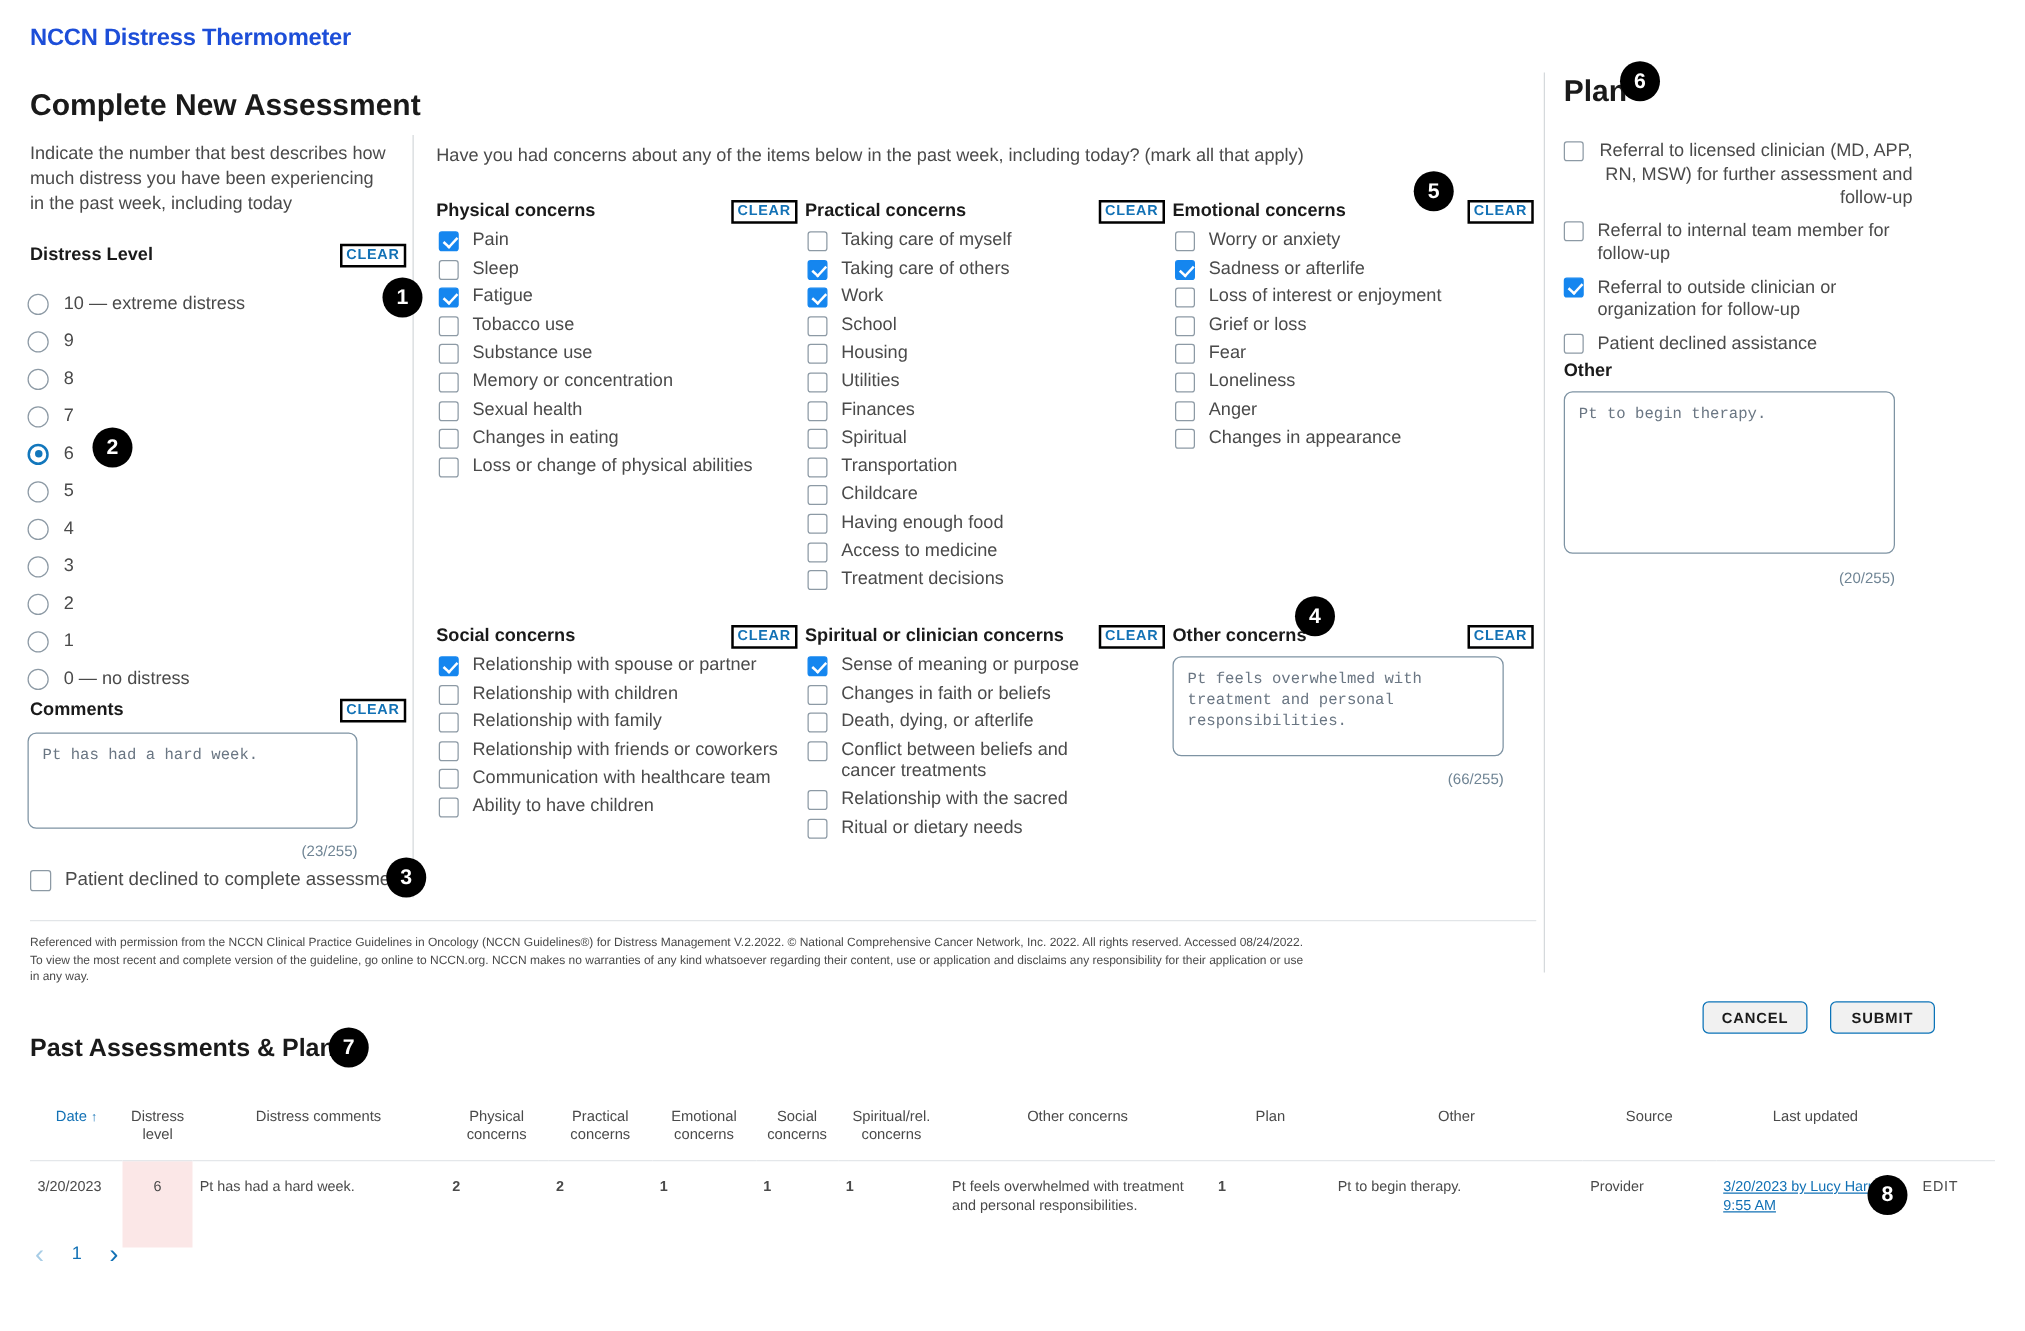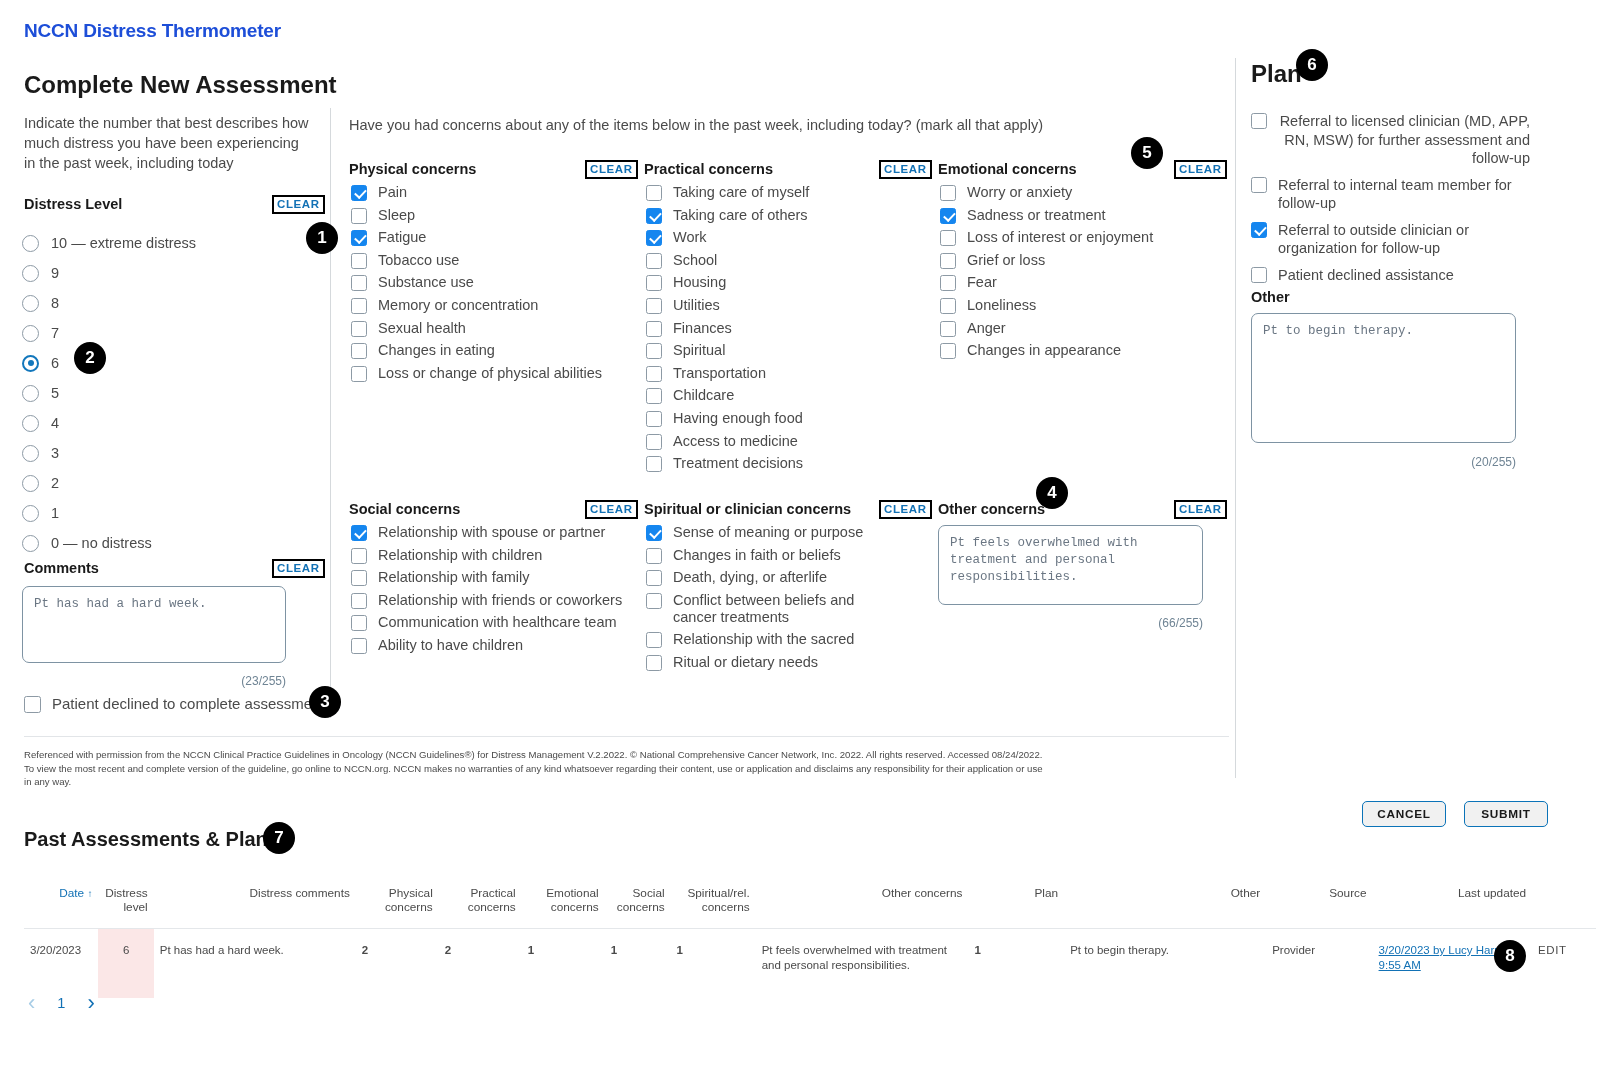--- a/index.html
+++ b/index.html
@@ -120,21 +120,21 @@
   .past-title {
     position: absolute; left: 24px; top: 828px;
     font-size: 20px; font-weight: 700; color: #1a1a1a;
   }
   table.past {
     position: absolute; left: 24px; top: 882px; width: 1572px;
     border-collapse: collapse; table-layout: fixed;
   }
   table.past th {
     font-size: 11.8px; font-weight: 400; color: #4a4a4a;
-    text-align: right; vertical-align: top; padding: 4px 6px 14px 6px;
+    text-align: center; vertical-align: top; padding: 4px 6px 14px 6px;
     line-height: 14px;
   }
   table.past th.sorted { color: #1271b5; }
   table.past td {
     font-size: 11.5px; color: #4a4a4a; vertical-align: top;
     padding: 14px 6px 26px 6px; line-height: 14.5px;
     border-top: 1px solid #e4e7ea;
   }
   td.num { color: #1271b5; font-size: 14px; font-weight: 700; }
   td.level {
@@ -332,21 +332,21 @@
 
 <div class="grp-head" style="left:938px; top:161px;">Emotional concerns</div>
 <div class="clear-link" style="left:1174px; top:160px;">CLEAR</div>
 <div style="position:absolute; left:940px; top:184px; width:265px;">
   <div class="cb-row">
       <span class="cbox"></span>
       <span class="cb-label">Worry or anxiety</span>
     </div>
   <div class="cb-row">
       <span class="cbox checked"></span>
-      <span class="cb-label">Sadness or treatment</span>
+      <span class="cb-label">Sadness or afterlife</span>
     </div>
   <div class="cb-row">
       <span class="cbox"></span>
       <span class="cb-label">Loss of interest or enjoyment</span>
     </div>
   <div class="cb-row">
       <span class="cbox"></span>
       <span class="cb-label">Grief or loss</span>
     </div>
   <div class="cb-row">

